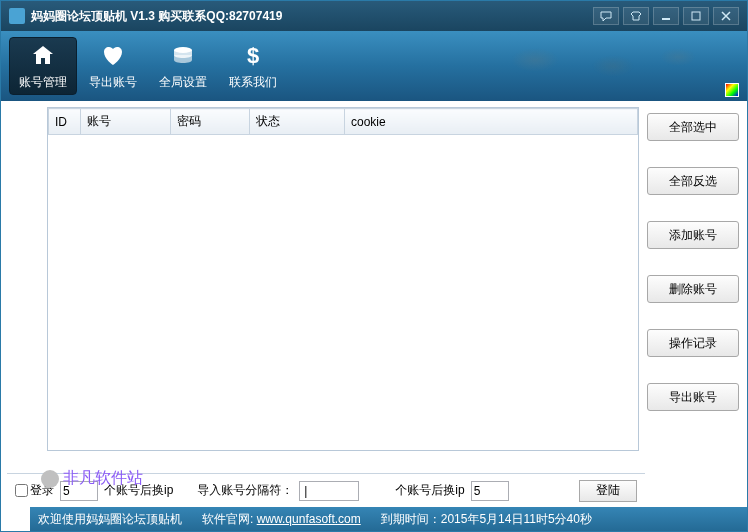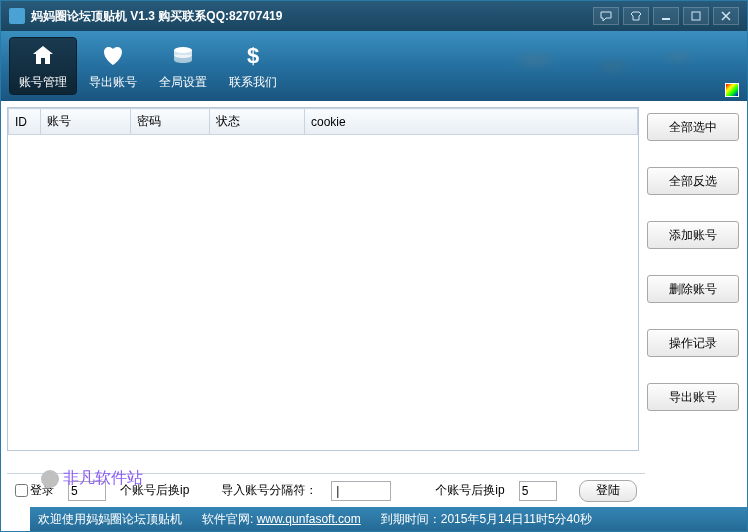--- a/index.html
+++ b/index.html
@@ -11,36 +11,36 @@
 .sysbtns { display: flex; gap: 4px; }
 .sysbtn { width: 26px; height: 18px; background: rgba(255,255,255,0.08); border: 1px solid rgba(255,255,255,0.2); display: flex; align-items: center; justify-content: center; cursor: pointer; font-size: 10px; color: #cfe8f5; }
 .toolbar { height: 70px; background: linear-gradient(180deg, #3a8fc0 0%, #2570a0 50%, #1a5580 100%); display: flex; align-items: center; padding: 0 8px; position: relative; overflow: hidden; }
 .toolbar::before { content: ''; position: absolute; right: 30px; top: 5px; width: 260px; height: 60px; background: radial-gradient(ellipse 40px 20px at 30% 40%, rgba(80,120,140,0.6) 0%, transparent 60%), radial-gradient(ellipse 35px 18px at 60% 50%, rgba(70,110,130,0.5) 0%, transparent 60%), radial-gradient(ellipse 30px 15px at 85% 35%, rgba(80,120,140,0.5) 0%, transparent 60%); opacity: 0.7; }
 .toolbtn { width: 68px; height: 58px; display: flex; flex-direction: column; align-items: center; justify-content: center; color: #fff; cursor: pointer; border-radius: 4px; margin-right: 2px; position: relative; z-index: 1; }
 .toolbtn.active { background: linear-gradient(180deg, #1a3a50 0%, #0d2535 100%); border: 1px solid #0a1f2e; }
 .toolbtn-icon { width: 28px; height: 28px; margin-bottom: 4px; display: flex; align-items: center; justify-content: center; }
 .toolbtn-label { font-size: 12px; }
 .color-btn { position: absolute; right: 8px; bottom: 4px; width: 14px; height: 14px; background: linear-gradient(135deg, #f00 0%, #ff0 33%, #0f0 66%, #00f 100%); border: 1px solid #fff; cursor: pointer; z-index: 2; }
 .main { flex: 1; display: flex; padding: 6px; gap: 6px; overflow: hidden; }
-.left-pane { flex: 1; display: flex; flex-direction: column; border: 1px solid #b8c8d8; }
+.left-pane { flex: 1; display: flex; flex-direction: column; border: 1px solid #b8c8d8; margin-left: 40px; }
 .table-wrap { flex: 1; overflow: auto; background: #fff; }
 .tbl { width: 100%; border-collapse: collapse; }
 .tbl th { background: linear-gradient(180deg, #fafcfe 0%, #e8eef4 100%); border: 1px solid #c8d4e0; padding: 4px 6px; text-align: left; font-weight: normal; font-size: 12px; }
 .tbl th.id { width: 32px; }
 .tbl th.acc { width: 90px; }
 .tbl th.pwd { width: 79px; }
 .tbl th.stat { width: 95px; }
 .right-pane { width: 96px; display: flex; flex-direction: column; gap: 26px; padding: 6px 2px; }
 .sidebtn { height: 28px; background: linear-gradient(180deg, #fdfdfd 0%, #e8e8e8 100%); border: 1px solid #a8a8a8; border-radius: 3px; cursor: pointer; font-size: 12px; display: flex; align-items: center; justify-content: center; }
-.bottom-bar { height: 34px; border-top: 1px solid #c8d4e0; display: flex; align-items: center; padding: 0 8px; gap: 14px; font-size: 12px; margin: 16px 102px 0 6px; }
+.bottom-bar { height: 34px; border-top: 1px solid #c8d4e0; display: flex; align-items: center; padding: 0 8px; gap: 6px; font-size: 12px; margin: 16px 102px 0 6px; }
 .cb-wrap { display: flex; align-items: center; gap: 2px; }
 .cb-wrap input[type=checkbox] { width: 13px; height: 13px; }
 .num-input { width: 38px; height: 20px; border: 1px solid #abadb3; padding: 0 2px; font-size: 12px; }
 .txt-input { width: 60px; height: 20px; border: 1px solid #abadb3; padding: 0 4px; font-size: 12px; }
-.login-btn { width: 58px; height: 22px; background: linear-gradient(180deg, #fdfdfd 0%, #e8e8e8 100%); border: 1px solid #a8a8a8; border-radius: 9px; cursor: pointer; font-size: 12px; margin-left: auto; }
+.login-btn { width: 58px; height: 22px; background: linear-gradient(180deg, #fdfdfd 0%, #e8e8e8 100%); border: 1px solid #a8a8a8; border-radius: 0; cursor: pointer; font-size: 12px; margin-left: auto; }
 .statusbar { height: 24px; background: linear-gradient(180deg, #3585b5 0%, #246a95 100%); display: flex; align-items: center; padding: 0 8px; color: #fff; font-size: 12px; gap: 20px; margin-left: 29px; }
 .statusbar a { color: #fff; text-decoration: underline; text-align: center; }
 .watermark { position: absolute; left: 40px; bottom: 42px; font-size: 16px; color: #8b5cf6; pointer-events: none; z-index: 10; font-family: "Microsoft YaHei"; display: flex; align-items: center; gap: 4px; }
 .watermark-icon { width: 18px; height: 18px; background: #c0c0c0; border-radius: 50%; }
 svg { display: block; }
 </style>
 </head>
 <body>
 
 <div class="window">

